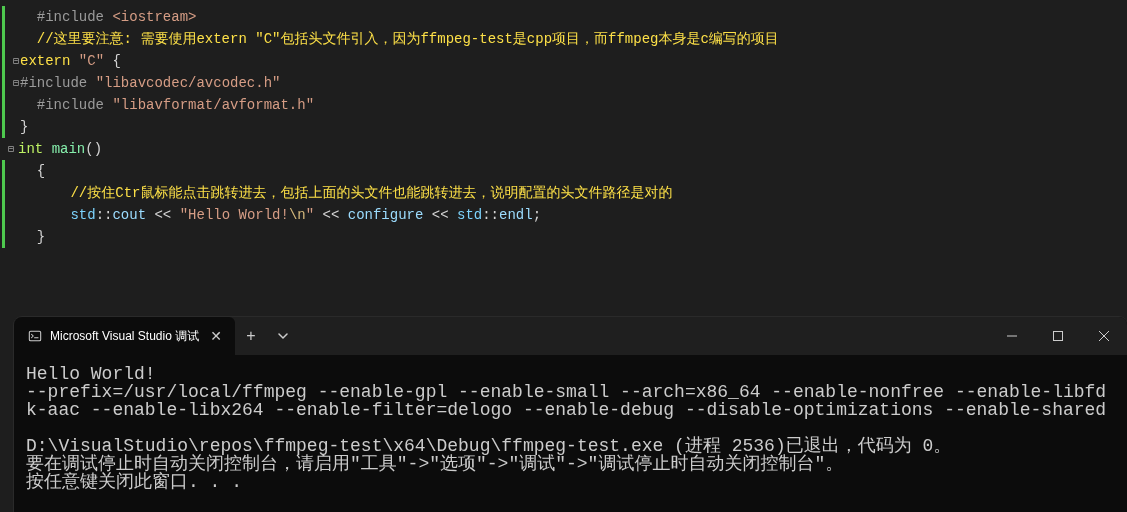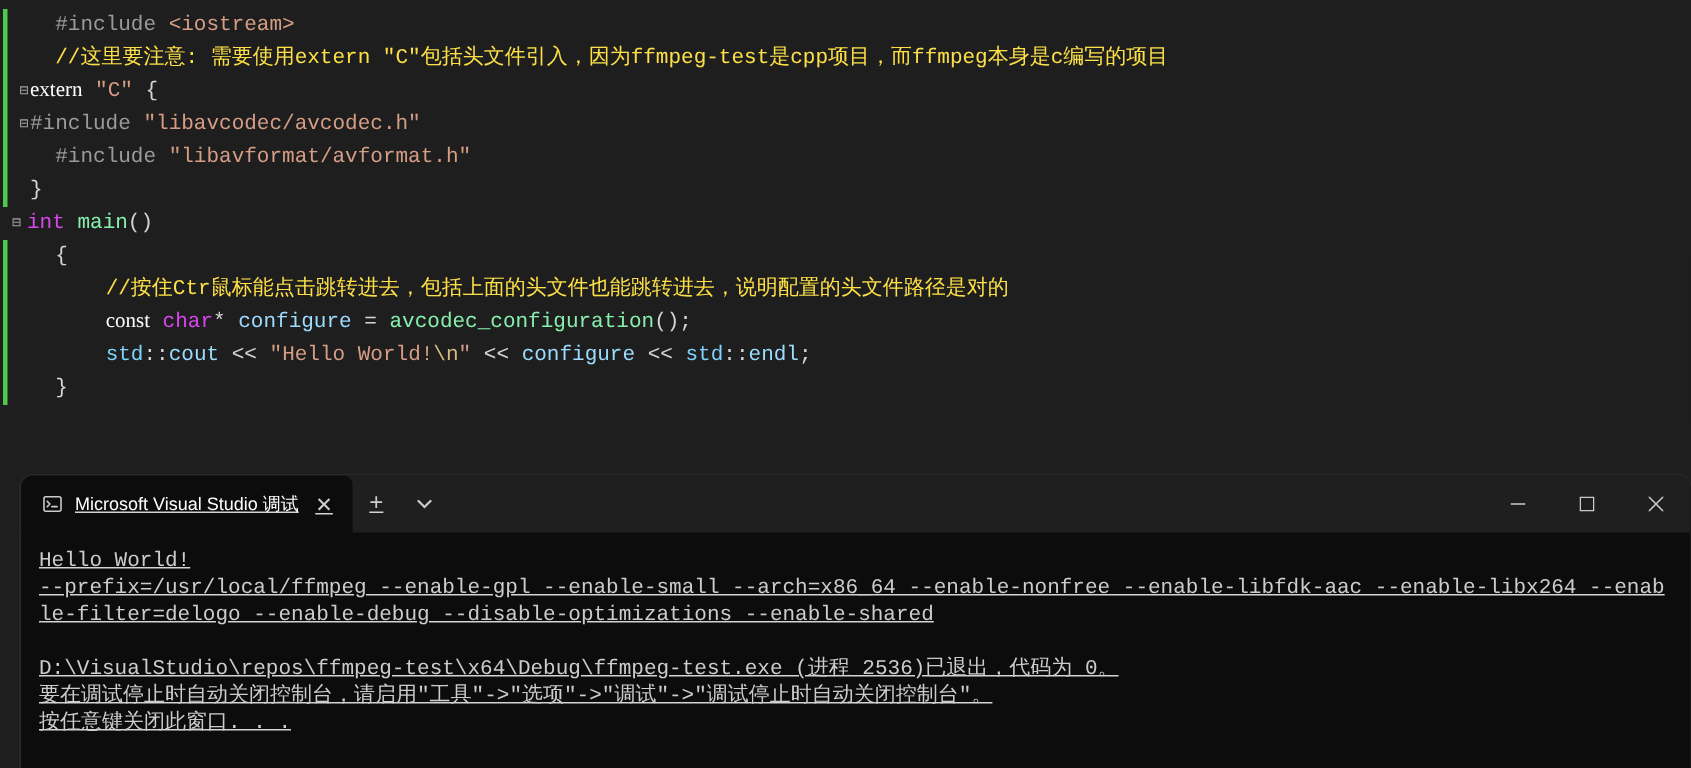--- a/index.html
+++ b/index.html
@@ -37,40 +37,39 @@
     position: absolute;
     left: 8px;
     font-size: 10px;
     color: #a0a0a0;
     top: 1px;
   }
   .code { flex: 1; }
   .c-preproc { color: #9b9b9b; }
   .c-string { color: #d69d85; }
   .c-comment { color: #fde047; }
-  .c-keyword { color: #ffffff; font-family: Liberation Serif, serif; }
-  .c-type { color: #d946ef; }
+  .c-keyword { color: #fde047; }
+  .c-type { color: #bef264; }
   .c-func { color: #86efac; }
   .c-var { color: #9cdcfe; }
   .c-num { color: #b5cea8; }
   .c-ns { color: #7dd3fc; }
   .c-punc { color: #d4d4d4; }
   .c-escape { color: #d7ba7d; }
 
   .terminal-window {
     position: absolute;
     left: 14px;
     top: 317px;
     width: 1113px;
     height: 195px;
     background: #0c0c0c;
     border-radius: 8px 8px 0 0;
     box-shadow: 0 0 0 1px #2a2a2a;
     overflow: hidden;
-    text-decoration: underline;
   }
   .titlebar {
     height: 38px;
     display: flex;
     align-items: center;
     background: #1f1f1f;
   }
   .tab {
     display: flex;
     align-items: center;
@@ -113,42 +112,41 @@
     width: 46px;
     height: 38px;
     display: flex;
     align-items: center;
     justify-content: center;
     color: #ccc;
   }
   .term-body {
     padding: 10px 12px;
     font-family: Consolas, 'Courier New', monospace;
-    font-size: 14px;
+    font-size: 18px;
     color: #cccccc;
     white-space: pre-wrap;
     word-break: break-all;
     line-height: 18px;
   }
 </style>
 </head>
 <body>
 
 <div class="editor" id="editor">
     <div class="line"><div class="gutter mark-green"></div><div class="code">  <span class="c-preproc">#include</span> <span class="c-string">&lt;iostream&gt;</span></div></div>
     <div class="line"><div class="gutter mark-green"></div><div class="code">  <span class="c-comment">//这里要注意: 需要使用extern "C"包括头文件引入，因为ffmpeg-test是cpp项目，而ffmpeg本身是c编写的项目</span></div></div>
     <div class="line"><div class="gutter mark-green"><span class="fold">⊟</span></div><div class="code"><span class="c-keyword">extern</span> <span class="c-string">"C"</span> <span class="c-punc">{</span></div></div>
     <div class="line"><div class="gutter mark-green"><span class="fold">⊟</span></div><div class="code"><span class="c-preproc">#include</span> <span class="c-string">"libavcodec/avcodec.h"</span></div></div>
     <div class="line"><div class="gutter mark-green"></div><div class="code">  <span class="c-preproc">#include</span> <span class="c-string">"libavformat/avformat.h"</span></div></div>
     <div class="line"><div class="gutter mark-green"></div><div class="code"><span class="c-punc">}</span></div></div>
     <div class="line"><div class="gutter"></div><div class="code"></div></div>
     <div class="line"><div class="gutter"><span class="fold">⊟</span></div><div class="code"><span class="c-type">int</span> <span class="c-func">main</span><span class="c-punc">()</span></div></div>
     <div class="line"><div class="gutter mark-green"></div><div class="code">  <span class="c-punc">{</span></div></div>
     <div class="line"><div class="gutter mark-green"></div><div class="code">      <span class="c-comment">//按住Ctr鼠标能点击跳转进去，包括上面的头文件也能跳转进去，说明配置的头文件路径是对的</span></div></div>
-    <div class="line"><div class="gutter mark-green"></div><div class="code">      <span class="c-keyword">const</span> <span class="c-type">char</span><span class="c-punc">*</span> <span class="c-var">configure</span> <span class="c-punc">=</span> <span class="c-func">avcodec_configuration</span><span class="c-punc">();</span></div></div>
     <div class="line"><div class="gutter mark-green"></div><div class="code">      <span class="c-ns">std</span><span class="c-punc">::</span><span class="c-var">cout</span> <span class="c-punc">&lt;&lt;</span> <span class="c-string">"Hello World!</span><span class="c-escape">\n</span><span class="c-string">"</span> <span class="c-punc">&lt;&lt;</span> <span class="c-var">configure</span> <span class="c-punc">&lt;&lt;</span> <span class="c-ns">std</span><span class="c-punc">::</span><span class="c-var">endl</span><span class="c-punc">;</span></div></div>
     <div class="line"><div class="gutter mark-green"></div><div class="code">  <span class="c-punc">}</span></div></div>
   </div>
 
 <div class="terminal-window">
   <div class="titlebar">
     <div class="tab">
       <span class="tab-icon">
         <svg width="14" height="14" viewBox="0 0 16 16" fill="none">
           <rect x="1.5" y="2.5" width="13" height="11" rx="1.5" stroke="#ccc" stroke-width="1.2"></rect>

